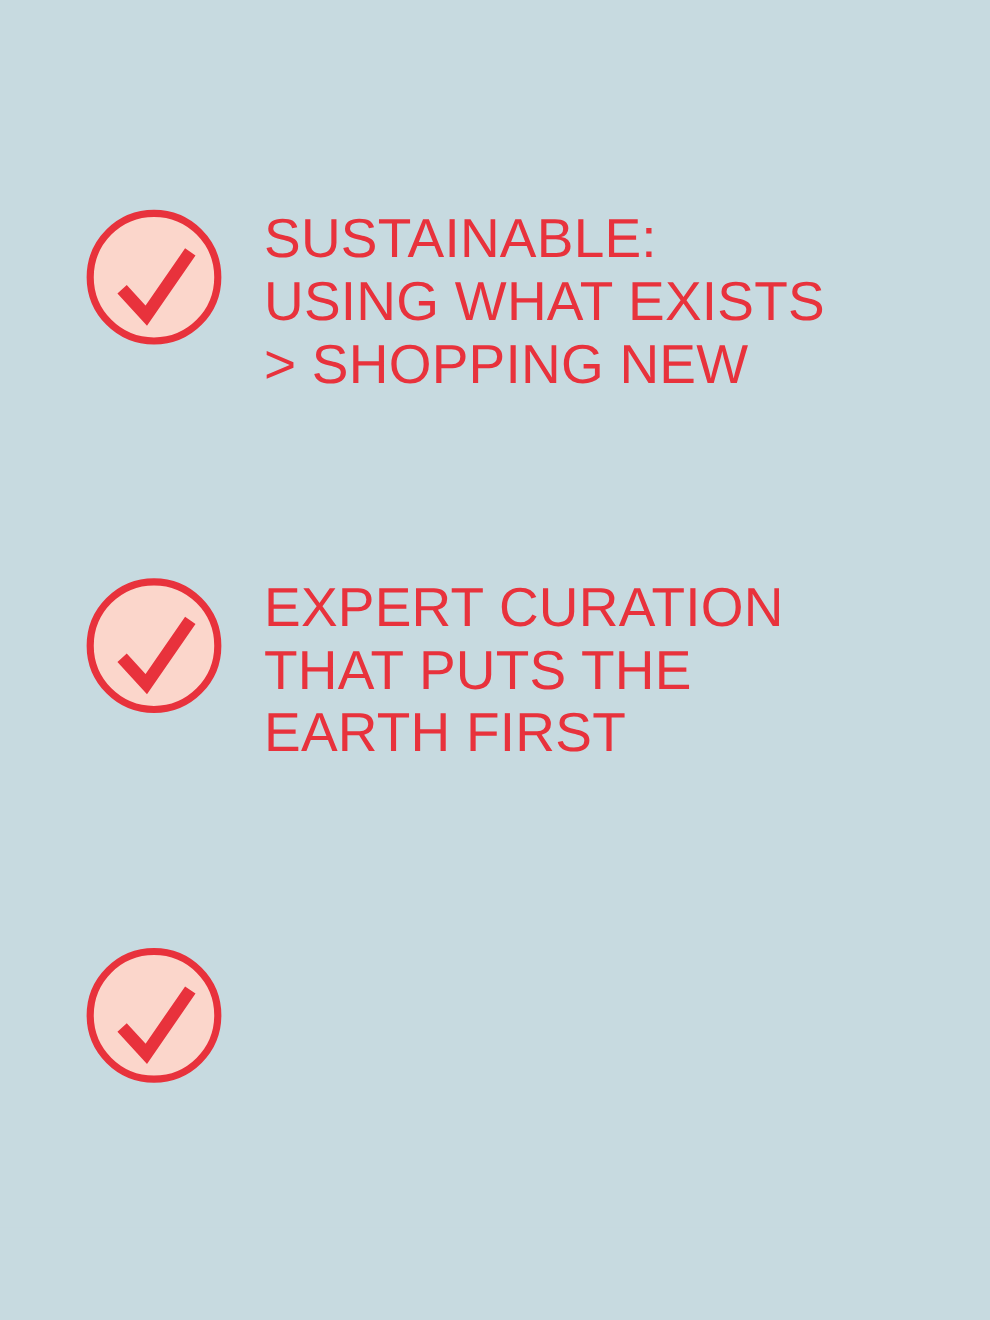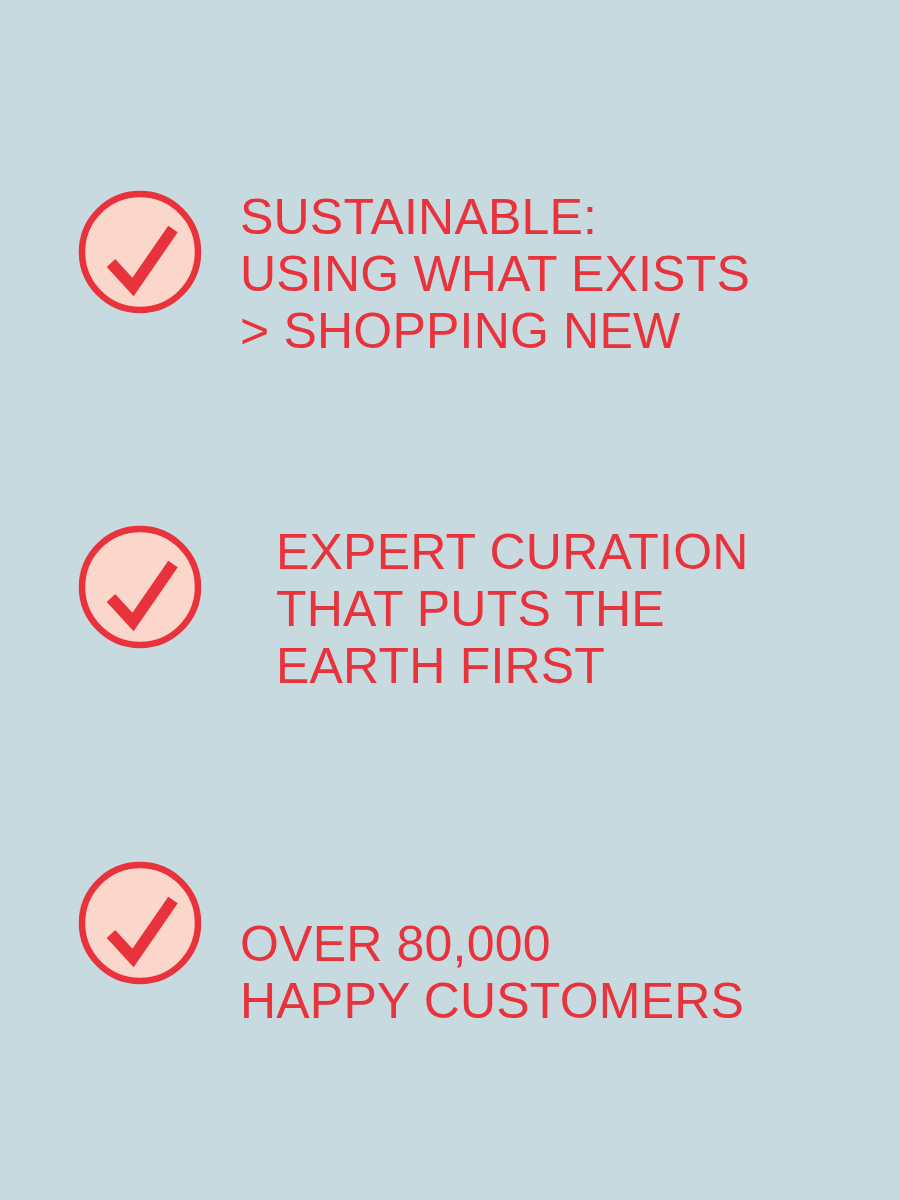--- a/index.html
+++ b/index.html
@@ -69,21 +69,21 @@
     font-size: 50px;
     line-height: 57px;
     font-weight: 400;
     letter-spacing: 0.2px;
     white-space: pre-line;
     text-transform: uppercase;
   }
 
   
   .benefit-item.item-0 .benefit-text { margin-top: -1px; }
-  .benefit-item.item-1 .benefit-text { margin-top: -1px; margin-left: 36px; }
+  .benefit-item.item-1 .benefit-text { margin-top: -1px; }
   .benefit-item.item-2 .benefit-text { margin-top: 55px; }
 
   .benefit-item.item-2 .check-badge { margin-top: 0; }
 </style>
 </head>
 <body style="background: rgb(199, 218, 224);">
 
 <div class="promo-panel" style="background: rgb(199, 218, 224);">
   <ul class="benefit-list">
 
@@ -111,18 +111,16 @@
 EARTH FIRST</p>
     </li>
 
     <li class="benefit-item item-2">
       <span class="check-badge">
         <svg viewBox="0 0 124 124" xmlns="http://www.w3.org/2000/svg" aria-hidden="true">
           <circle cx="62" cy="62" r="58" fill="#fbd6cb" stroke="#e8323c" stroke-width="6.5"></circle>
           <path d="M33 73 L55 97 L95 39" fill="none" stroke="#e8323c" stroke-width="11.5" stroke-linecap="butt" stroke-linejoin="miter"></path>
         </svg>
       </span>
-      <p class="benefit-text" style="color: rgb(232, 50, 60);">OVER 80,000
-HAPPY CUSTOMERS</p>
     </li>
 
   </ul>
 </div>
 
 </body></html>

